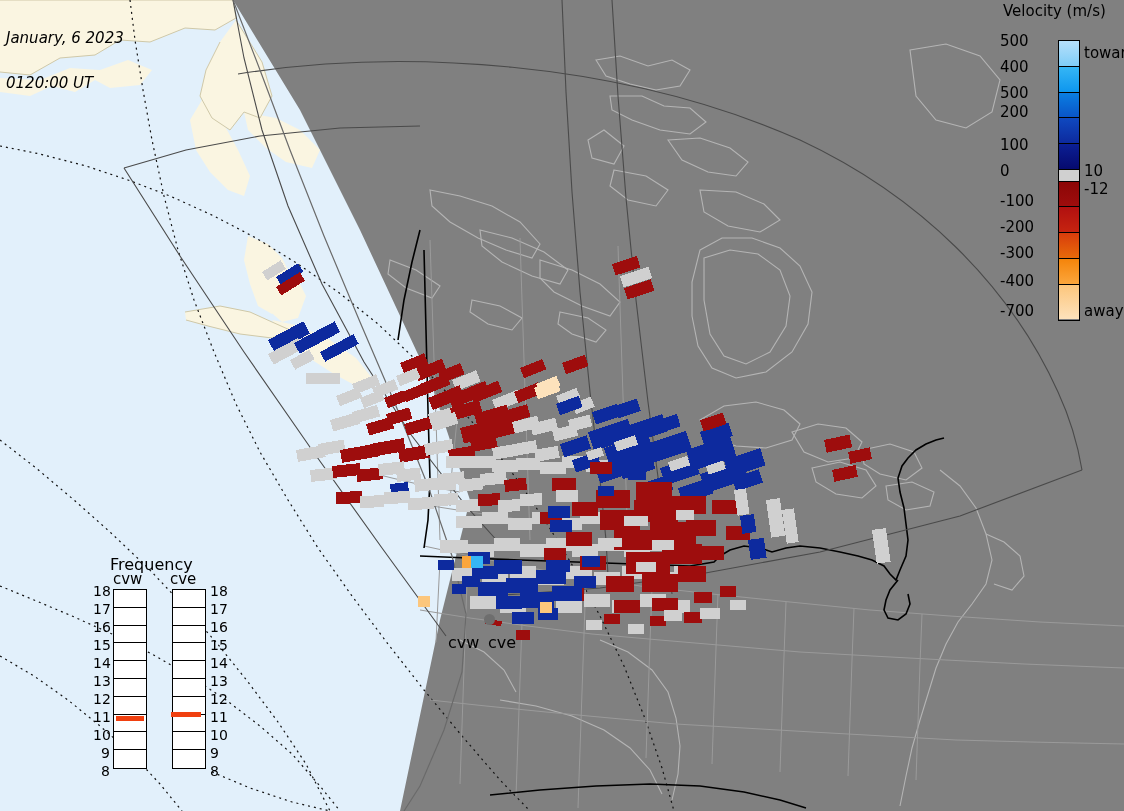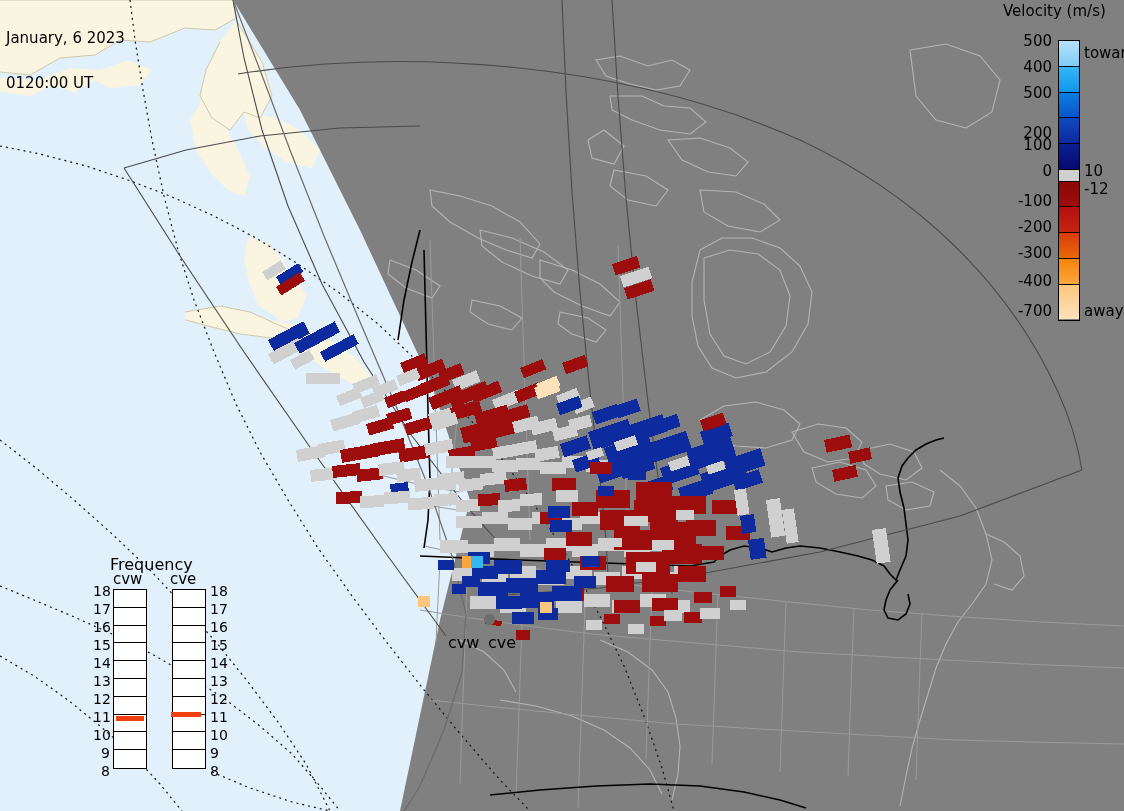--- a/index.html
+++ b/index.html
@@ -1,24 +1,24 @@
 <!DOCTYPE html>
 <html><head>
 <meta charset="utf-8">
 <style>
   html,body{margin:0;padding:0;background:#fff;}
   body{font-family:"DejaVu Sans", sans-serif;}
   #stage{position:relative;width:1124px;height:811px;overflow:hidden;background:#808080;}
   #stage svg.layer{position:absolute;left:0;top:0;width:1124px;height:811px;}
   .txt{position:absolute;color:#000;font-family:"DejaVu Sans", sans-serif;white-space:pre;}
 
-  #datestamp{left:6px;top:1px;font-size:15px;line-height:15px;letter-spacing:0px;}
+  #datestamp{left:6px;top:1px;font-size:15px;line-height:15px;letter-spacing:0px;font-style:italic;}
 
   #cb-title{left:1003px;top:2px;font-size:15px;}
-  .cb-tick{font-size:15px;text-align:right;width:52px;}
+  .cb-tick{font-size:15px;width:52px;}
   .cb-side{font-size:15px;}
   #colorbar{position:absolute;left:1058px;top:40px;width:22px;height:281px;border:1px solid #000;box-sizing:border-box;}
   #colorbar .seg{width:100%;box-sizing:border-box;}
   #colorbar .seg.brd{border-bottom:1px solid #000;}
 
   #freq-title{font-size:16px;}
   .freq-label{font-size:15px;}
   .freq-tick{font-size:14px;position:absolute;}
   .freq-box{position:absolute;width:34px;background:#ffffff;border:1px solid #000;box-sizing:border-box;}
   .freq-box .cell{border-bottom:1px solid #000;box-sizing:border-box;}
@@ -454,21 +454,21 @@
     <div class="seg brd" style="height:9.25%;background:linear-gradient(#8c0606,#9e0d0d)"></div>
     <div class="seg brd" style="height:9.25%;background:linear-gradient(#b11010,#c62410)"></div>
     <div class="seg brd" style="height:9.25%;background:linear-gradient(#d83c0c,#e86a0a)"></div>
     <div class="seg brd" style="height:9.25%;background:linear-gradient(#f5840a,#fba63c)"></div>
     <div class="seg" style="height:12.3%;background:linear-gradient(#fcc67c,#fde2bc)"></div>
   </div>
 
   <div class="txt cb-tick" style="left:1000px;top:32px">500</div>
   <div class="txt cb-tick" style="left:1000px;top:58px">400</div>
   <div class="txt cb-tick" style="left:1000px;top:84px">500</div>
-  <div class="txt cb-tick" style="left:1000px;top:124px">200</div>
+  <div class="txt cb-tick" style="left:1000px;top:103px">200</div>
   <div class="txt cb-tick" style="left:1000px;top:136px">100</div>
   <div class="txt cb-tick" style="left:1000px;top:162px">0</div>
   <div class="txt cb-tick" style="left:1000px;top:192px">-100</div>
   <div class="txt cb-tick" style="left:1000px;top:218px">-200</div>
   <div class="txt cb-tick" style="left:1000px;top:244px">-300</div>
   <div class="txt cb-tick" style="left:1000px;top:272px">-400</div>
   <div class="txt cb-tick" style="left:1000px;top:302px">-700</div>
 
   <div class="txt cb-side" style="left:1084px;top:44px">toward</div>
   <div class="txt cb-side" style="left:1084px;top:162px">10</div>

